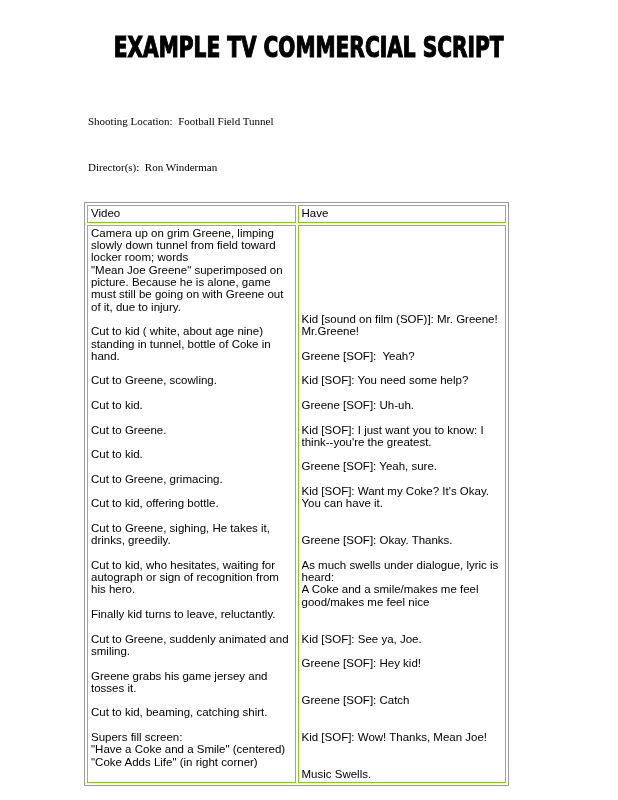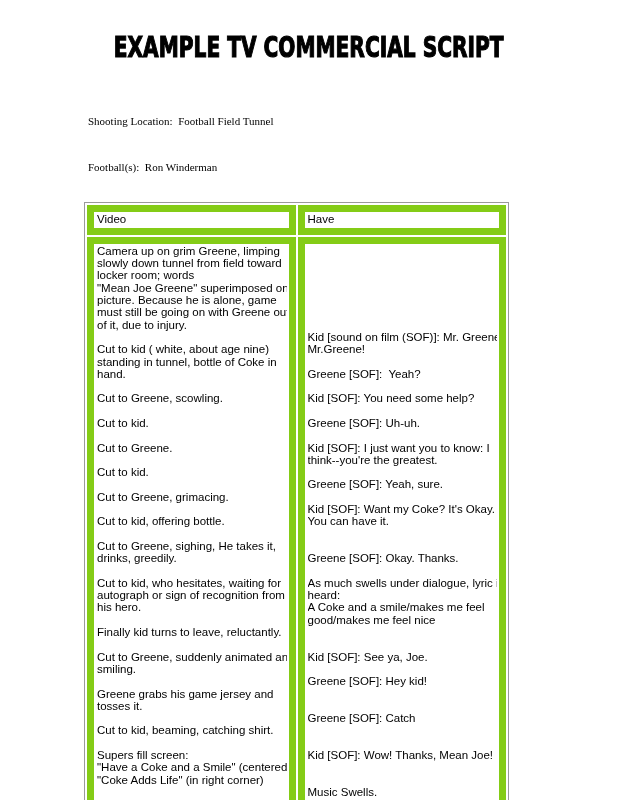--- a/index.html
+++ b/index.html
@@ -36,21 +36,21 @@
     margin: 11px 0 0 84px;
     width: 425px;
     table-layout: fixed;
     border-collapse: separate;
     border-spacing: 2px;
     border: 1px solid #9a9a9a;
     background: #ffffff;
   }
   table.script-table th,
   table.script-table td {
-    border: 7px solid #84cc16;
+    border: 1px solid #84cc16;
     vertical-align: top;
     text-align: left;
     font-weight: normal;
     padding: 1px 2px 2px 3px;
   }
   table.script-table th {
     height: 15px;
     font-size: 11.5px;
     line-height: 13px;
   }
@@ -64,21 +64,21 @@
 </style>
 </head>
 <body>
 
 <div class="title-wrap">
   <span class="title-text">EXAMPLE TV COMMERCIAL SCRIPT</span>
 </div>
 
 <div class="meta-block">
   <div>Shooting Location:  Football Field Tunnel</div>
-  <div>Football(s):  Ron Winderman</div>
+  <div>Director(s):  Ron Winderman</div>
 </div>
 
 <table class="script-table">
   <thead>
     <tr>
       <th>Video</th>
       <th>Have</th>
     </tr>
   </thead>
   <tbody>

